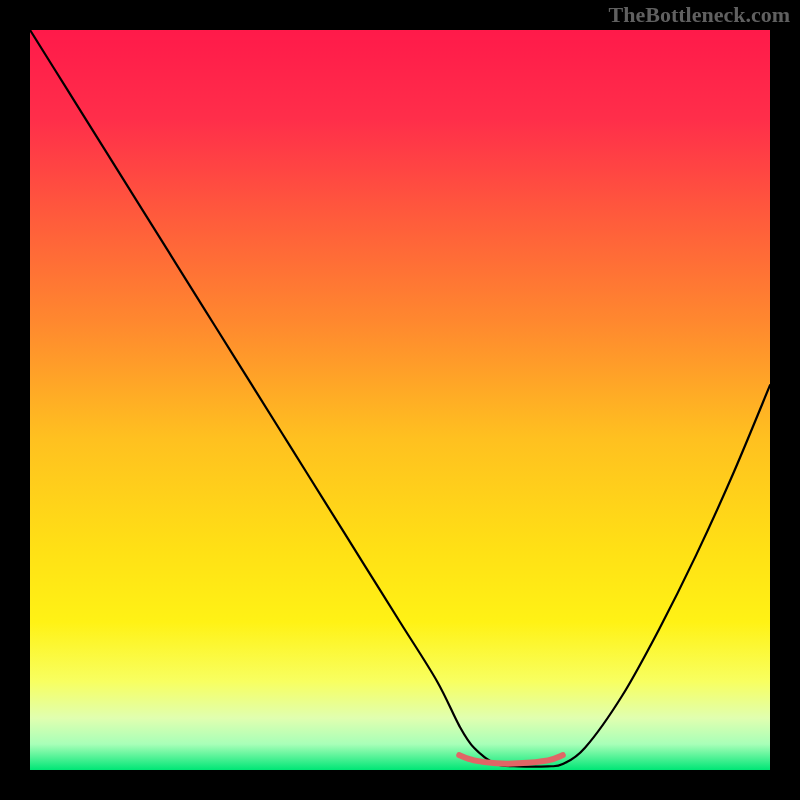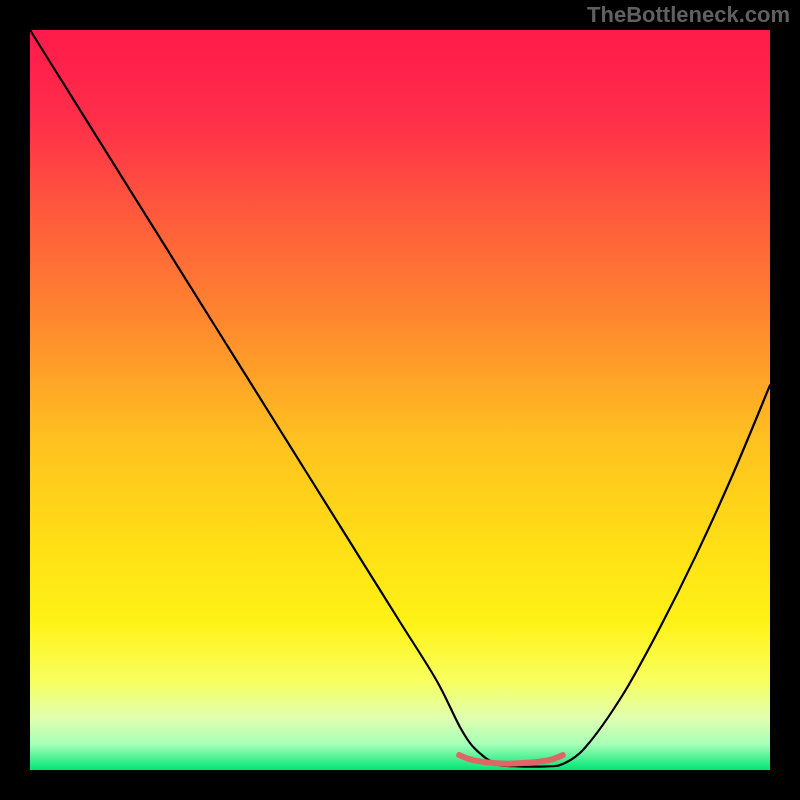--- a/index.html
+++ b/index.html
@@ -7,21 +7,21 @@
   .container {
     width: 800px;
     height: 800px;
     position: relative;
     background: #000;
   }
   .watermark {
     position: absolute;
     top: 2px;
     right: 10px;
-    font-family: Liberation Sans, sans-serif;
+    font-family: Liberation Serif, serif;
     font-size: 22px;
     font-weight: bold;
     color: #606060;
     z-index: 10;
   }
   .plot-area {
     position: absolute;
     left: 30px;
     top: 30px;
     width: 740px;

